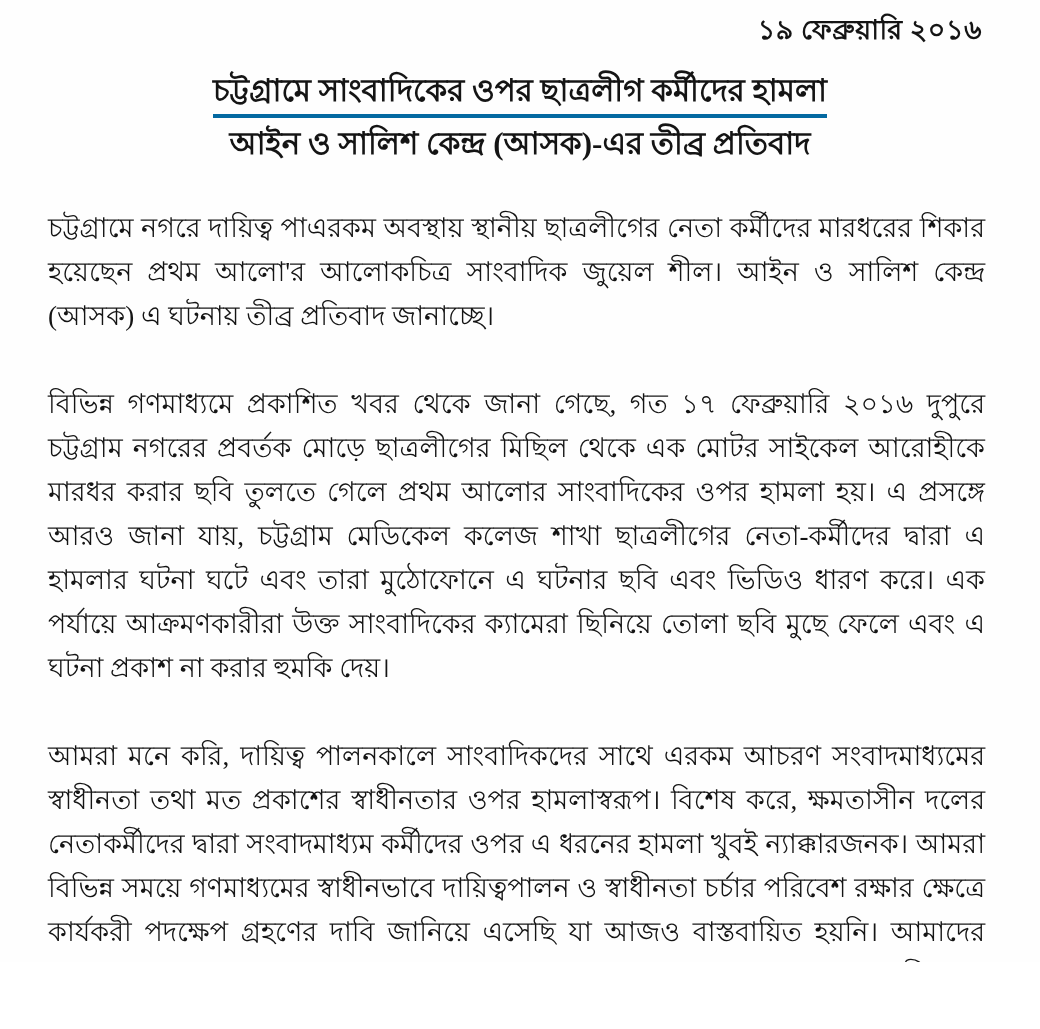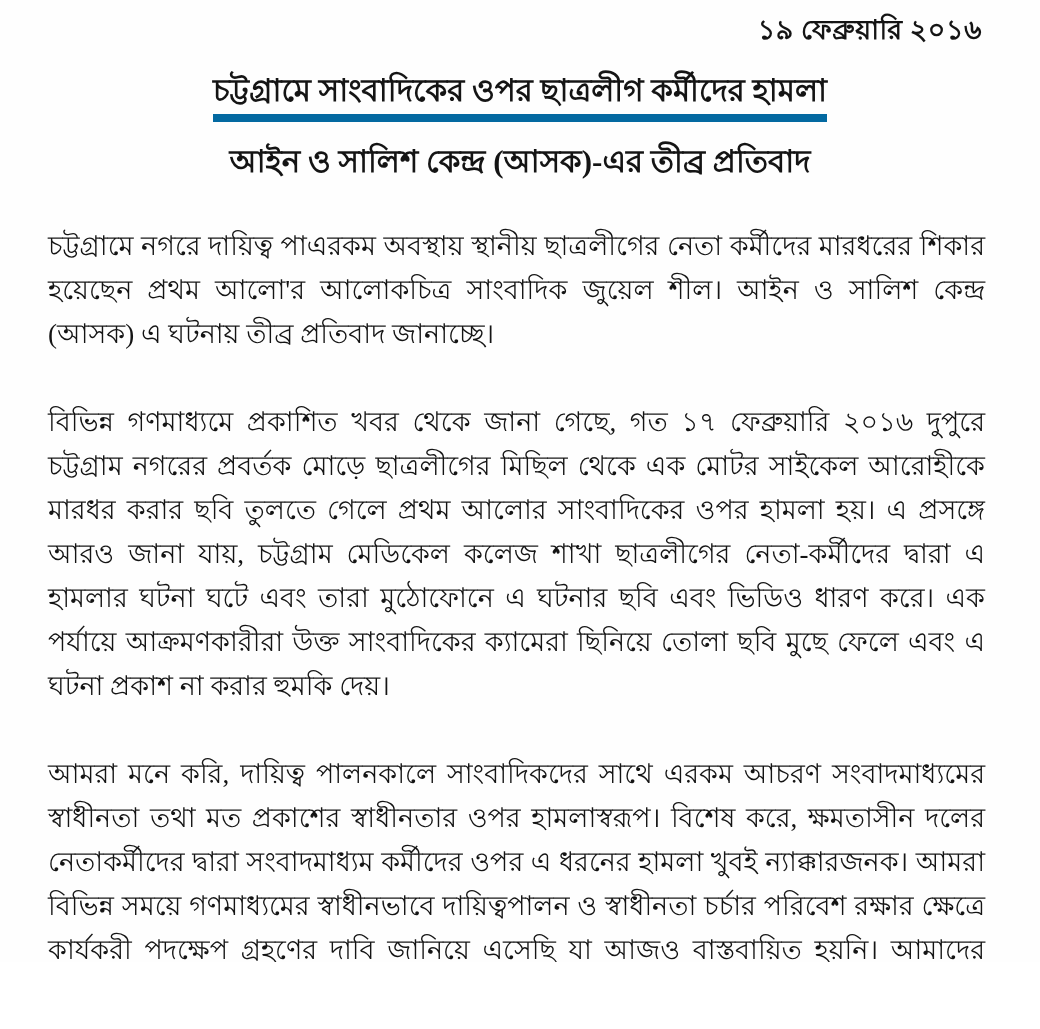--- a/index.html
+++ b/index.html
@@ -28,28 +28,28 @@
   }
   .title-block {
     text-align: center;
     margin-top: 26px;
   }
   .title-1 {
     display: inline-block;
     font-size: 31px;
     font-weight: 700;
     line-height: 1.25;
-    border-bottom: 8px solid #0369a1;
+    border-bottom: 4px solid #0369a1;
     padding-bottom: 3px;
   }
   .title-2 {
     font-size: 31px;
     font-weight: 700;
     line-height: 1.25;
-    margin-top: 21px;
+    margin-top: 7px;
   }
   .content {
     margin: 42px 55px 0 48px;
     font-size: 27px;
     line-height: 1.63;
     text-align: justify;
   }
   .content p {
     margin: 0 0 44px 0;
   }

